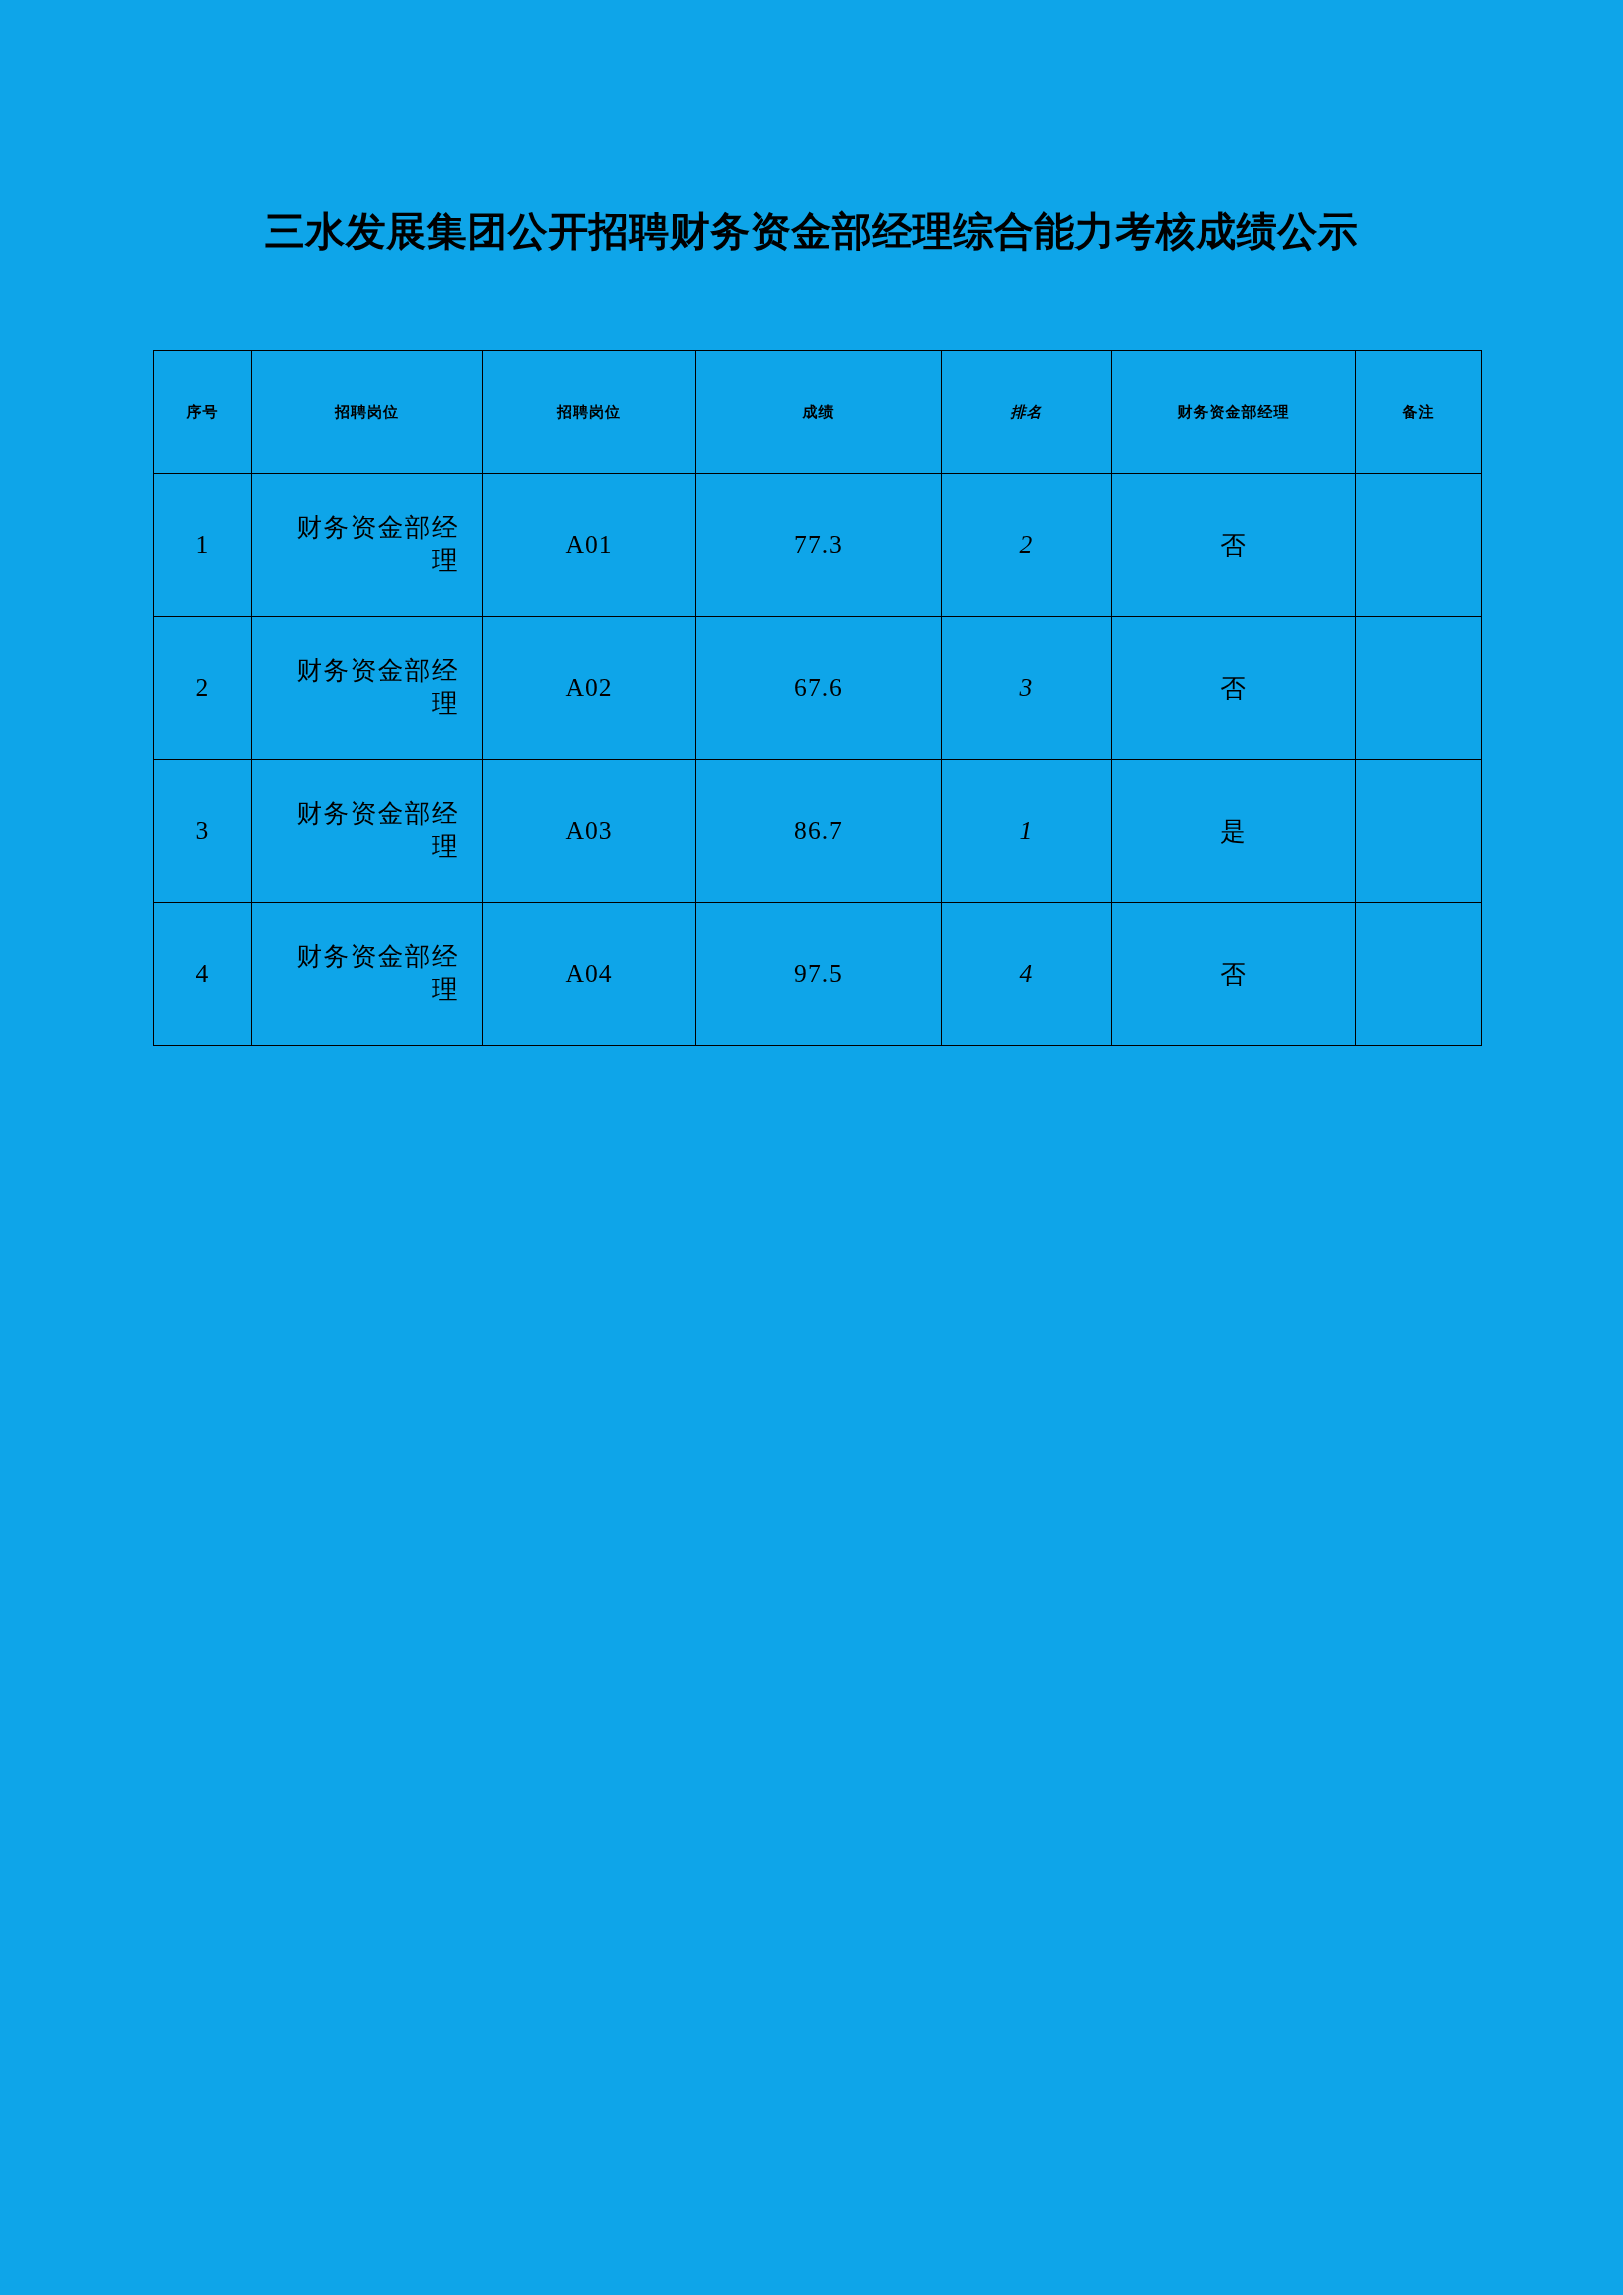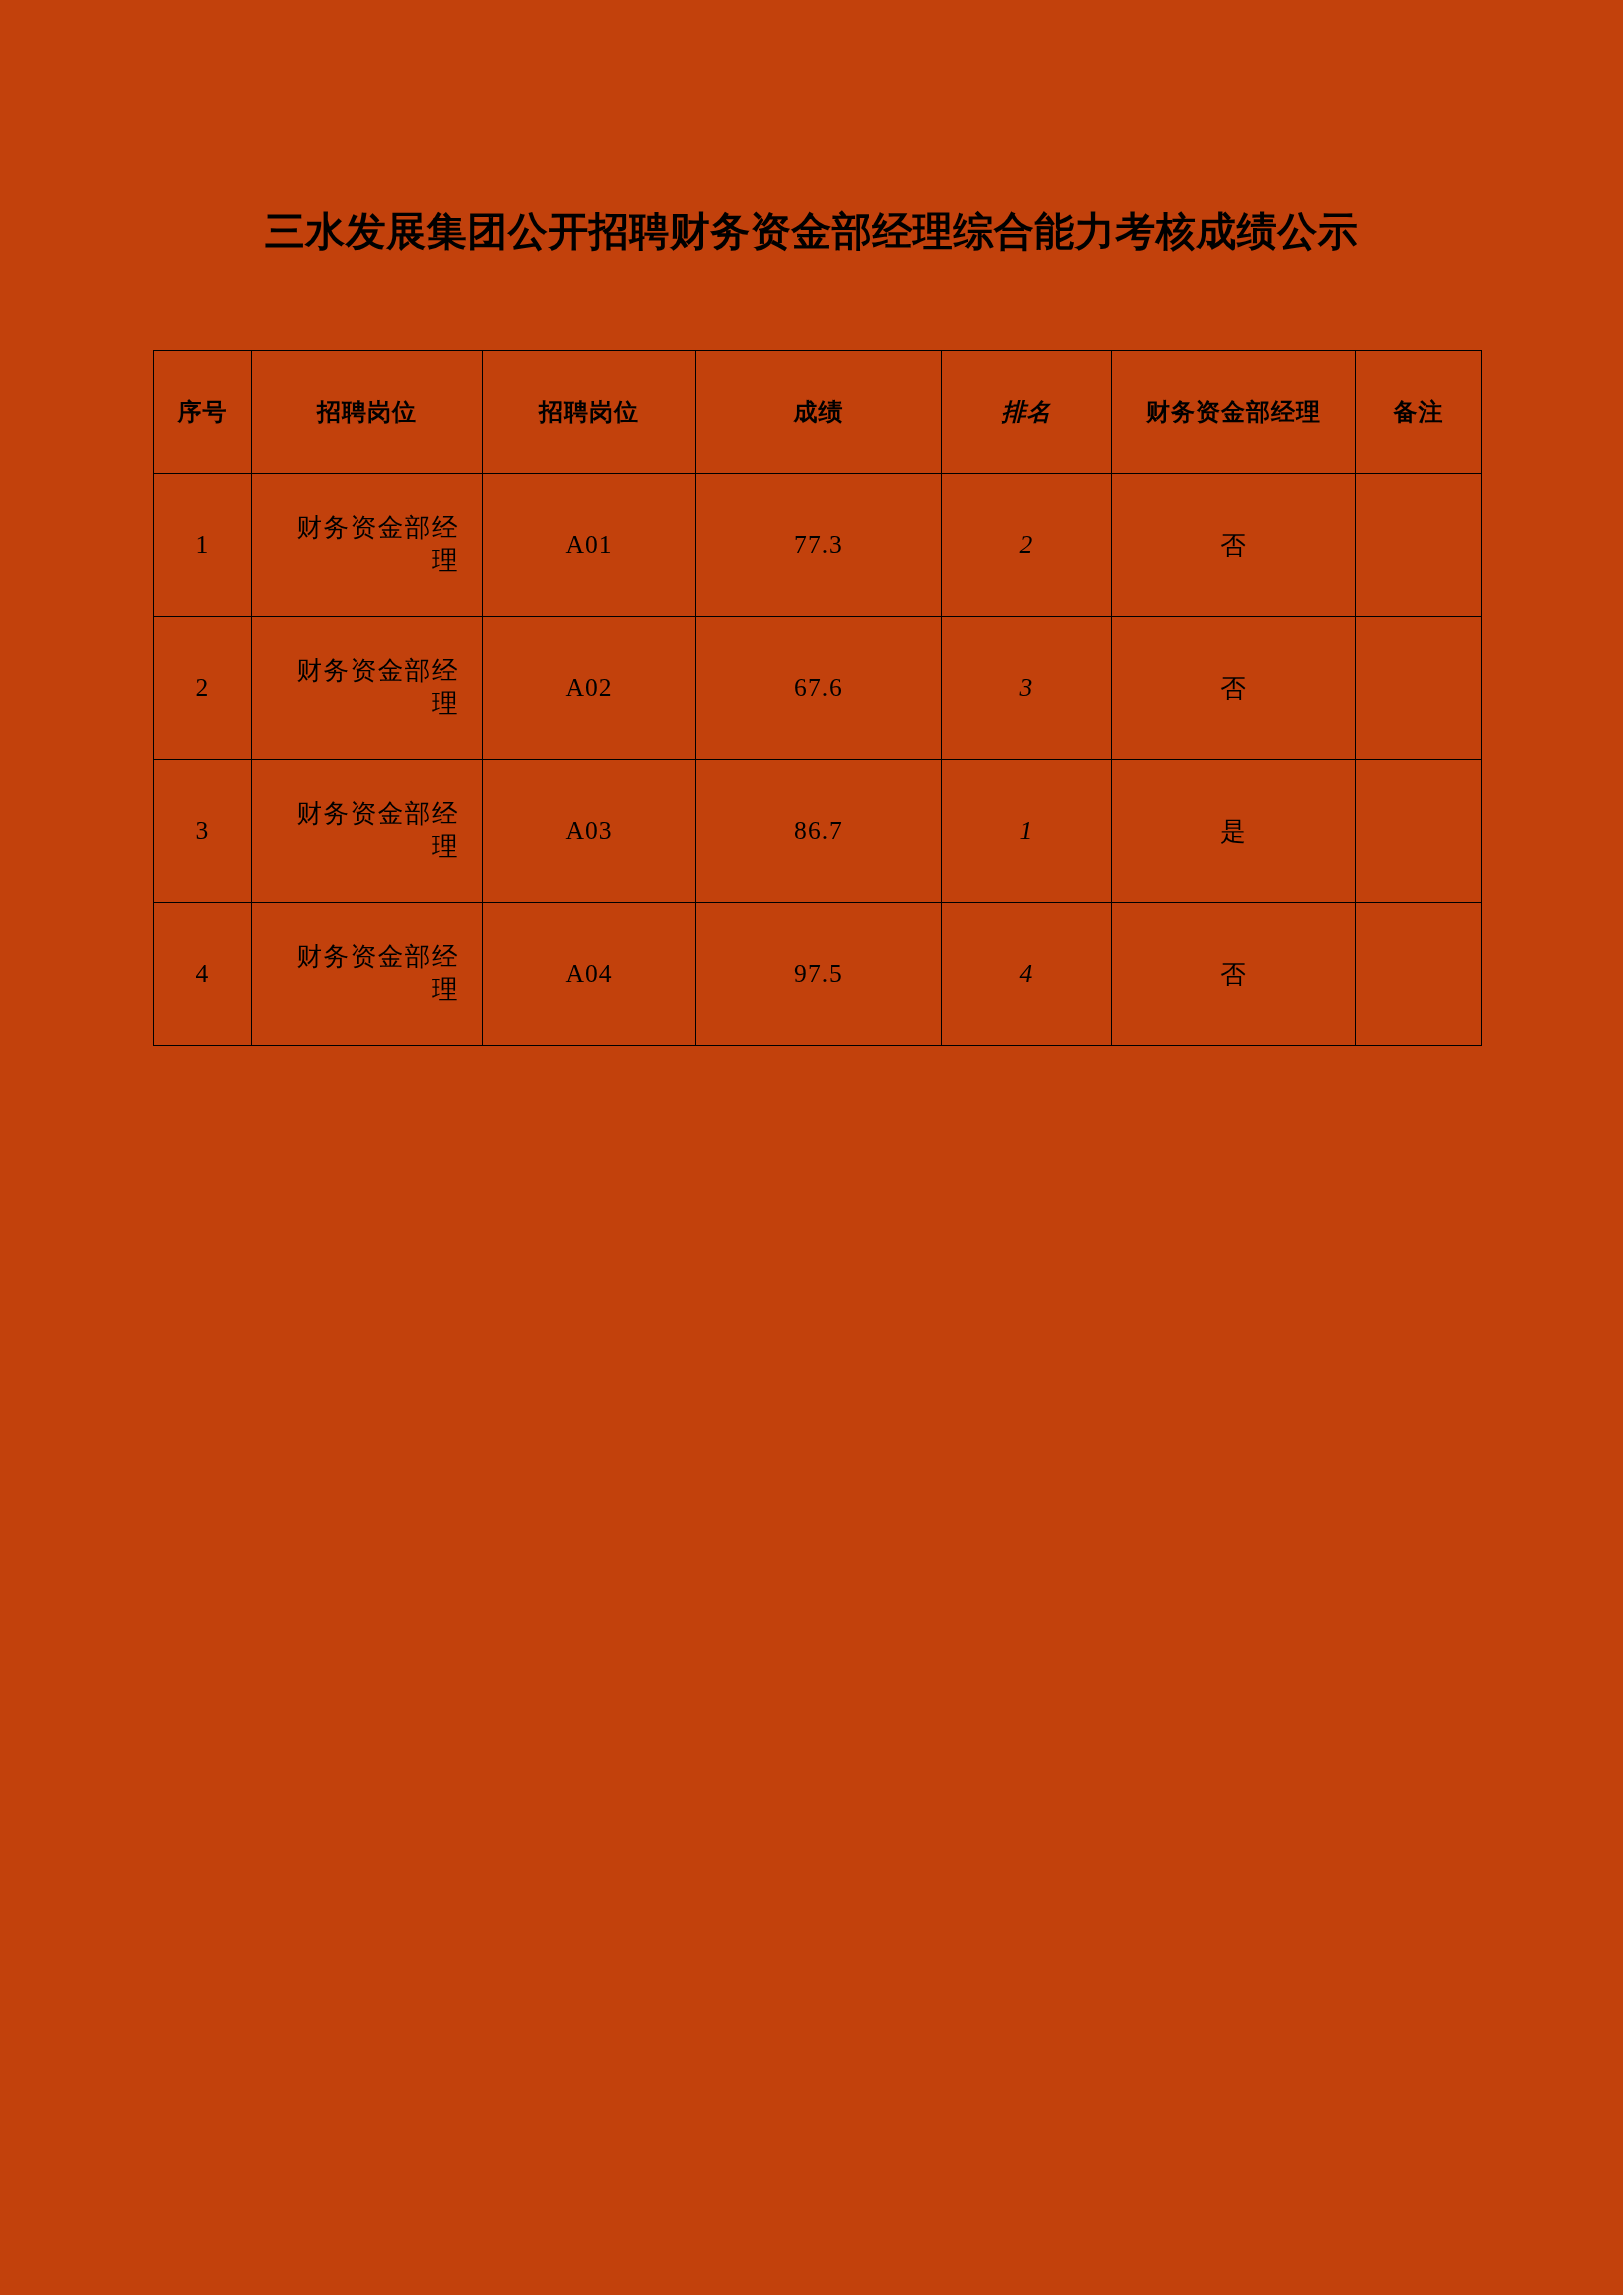--- a/index.html
+++ b/index.html
@@ -14,21 +14,21 @@
     color: #000000;
     position: relative;
     overflow: hidden;
   }
   .page {
     position: absolute;
     top: 0;
     left: 0;
     width: 1623px;
     height: 2295px;
-    background: #c2410c;
+    background: #0ea5e9;
   }
   .doc-title {
     position: absolute;
     top: 204px;
     left: 0;
     width: 1623px;
     text-align: center;
     font-size: 40px;
     font-weight: bold;
     letter-spacing: 0.5px;
@@ -49,21 +49,21 @@
   table.score-table td,
   table.score-table th {
     border: 1.5px solid #000000;
     text-align: center;
     vertical-align: middle;
     font-weight: normal;
     padding: 0;
   }
   thead tr.header-row th {
     height: 122px;
-    font-size: 24px;
+    font-size: 15px;
     font-family: "Liberation Sans", "DejaVu Sans", sans-serif;
     font-weight: bold;
     letter-spacing: 1px;
   }
   tbody tr.data-row td {
     height: 142px;
     font-size: 25.6px;
     font-family: "Liberation Serif", "DejaVu Serif", serif;
     letter-spacing: 1px;
   }

